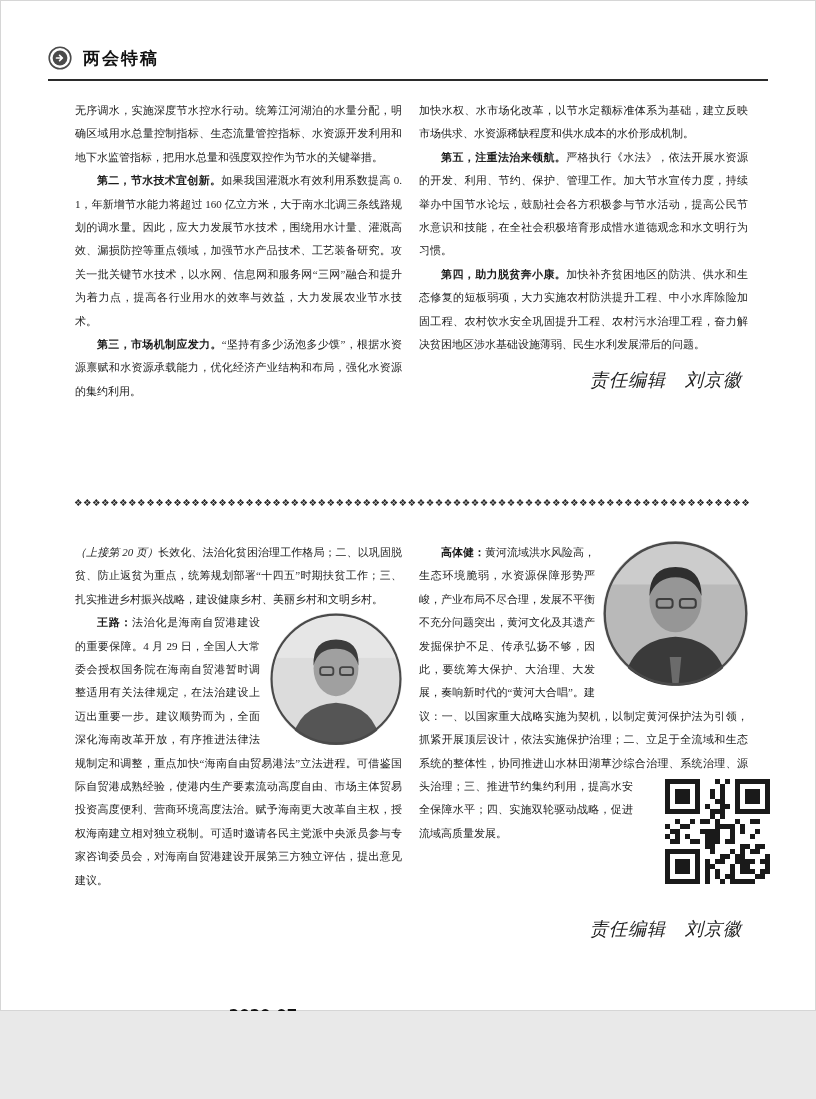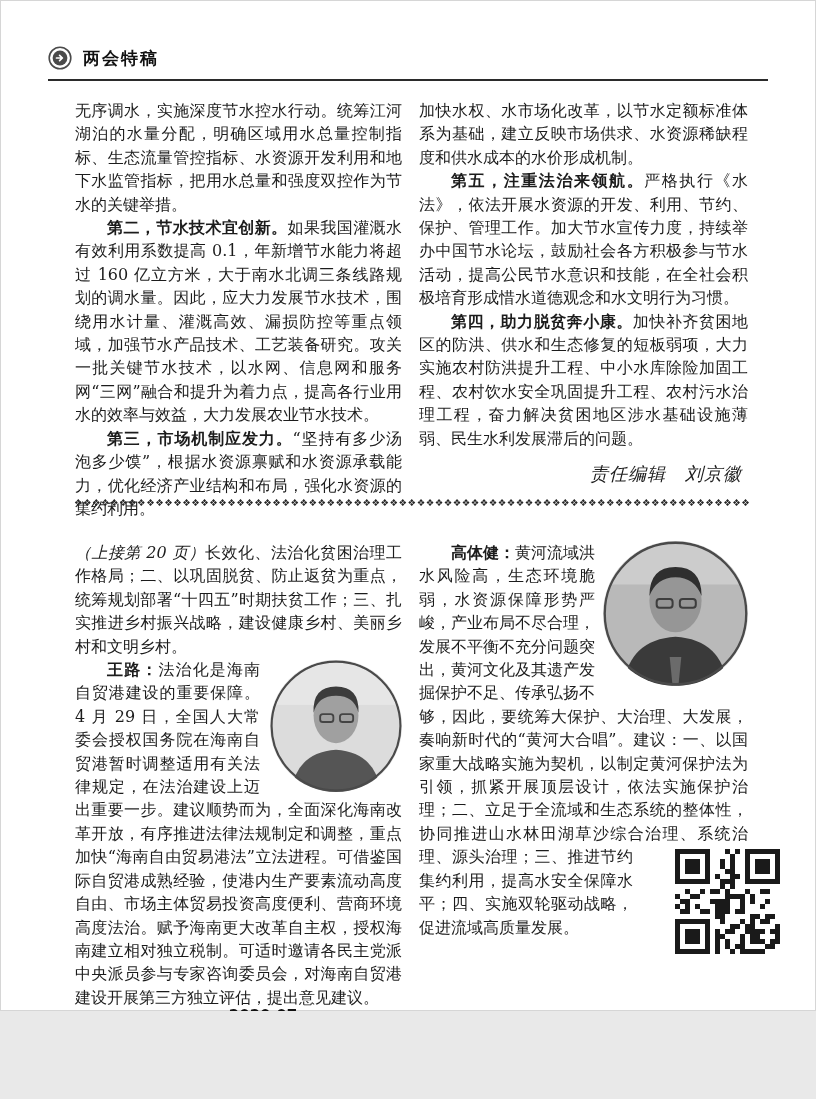--- a/index.html
+++ b/index.html
@@ -10,21 +10,21 @@
   .hdr{position:absolute;left:48px;top:46px;width:720px;display:flex;align-items:center;
        gap:11px;border-bottom:2px solid #2b2b2b;padding-bottom:9px;}
   .hdr-label{font-family:"DejaVu Sans","Liberation Sans",sans-serif;font-weight:bold;
        font-size:17px;letter-spacing:2px;color:#111;}
   
   .col{position:absolute;}
   .tl{left:75px;top:99px;width:327px;}
   .tr{left:419px;top:99px;width:329px;}
   .bl{left:75px;top:541px;width:327px;}
   .br{left:419px;top:541px;width:329px;}
-  .para{font-size:16px;line-height:23.4px;text-align:justify;word-break:break-all;margin:0;}
+  .para{font-size:11px;line-height:23.4px;text-align:justify;word-break:break-all;margin:0;font-family:Liberation Serif, serif;}
   .indent{text-indent:2em;}
   .lead{font-weight:bold;}
   .lead-it{font-style:italic;}
   .editor{font-style:italic;text-align:right;font-size:18px;letter-spacing:1px;
           margin-top:12px;padding-right:6px;}
   .editor.low{margin-top:72px;clear:both;}
   
   .divider{position:absolute;left:74px;top:497px;width:675px;height:14px;overflow:hidden;
            white-space:nowrap;font-size:9.5px;line-height:12px;letter-spacing:0.5px;color:#262626;
            font-family:"DejaVu Sans","Liberation Sans",sans-serif;}

